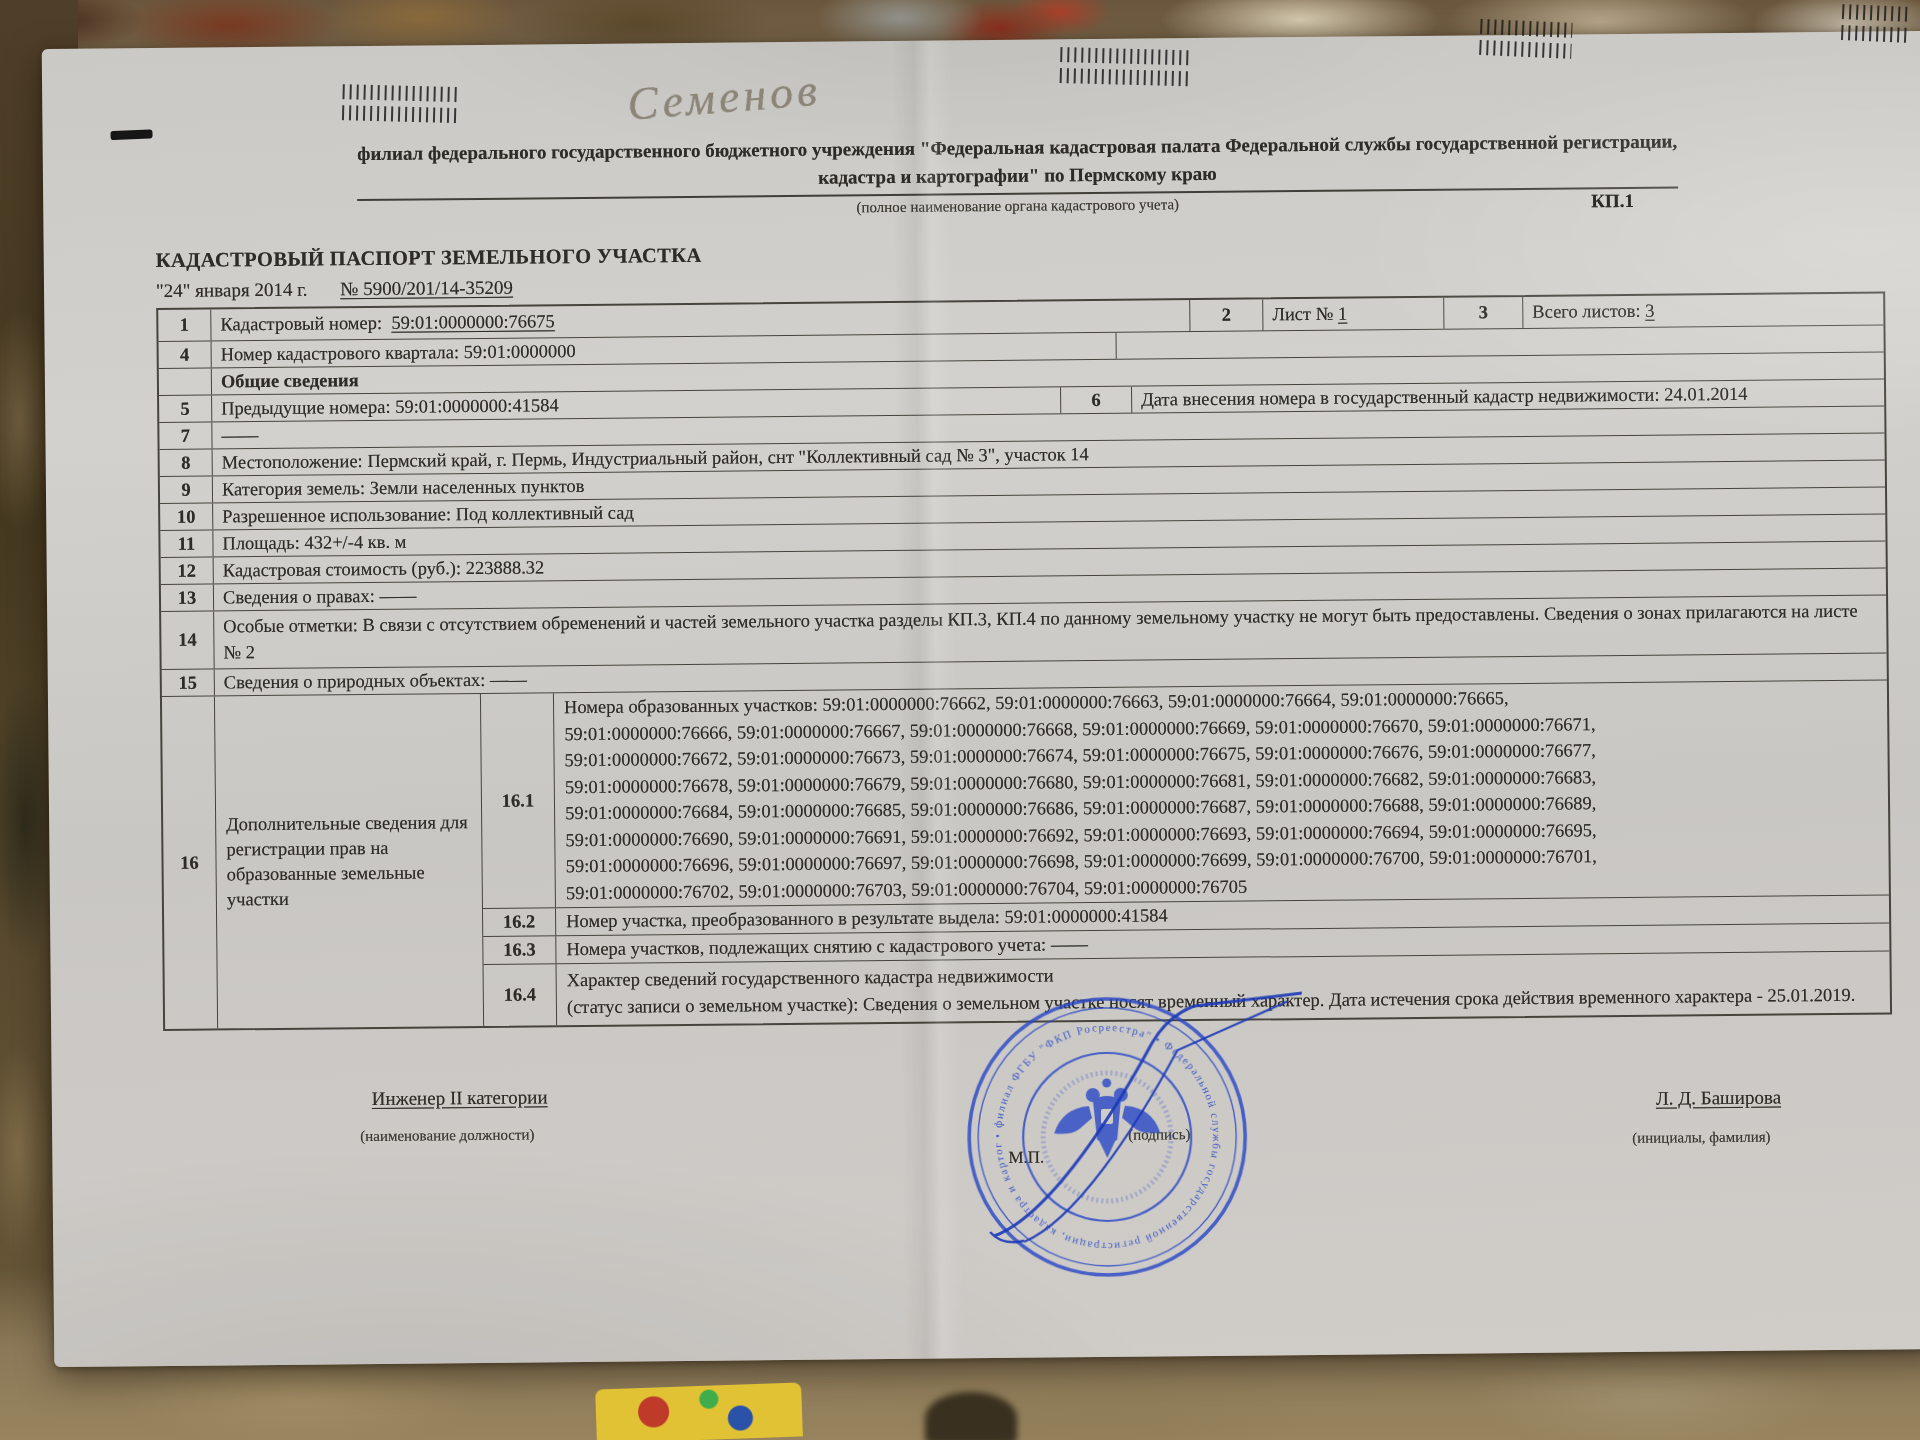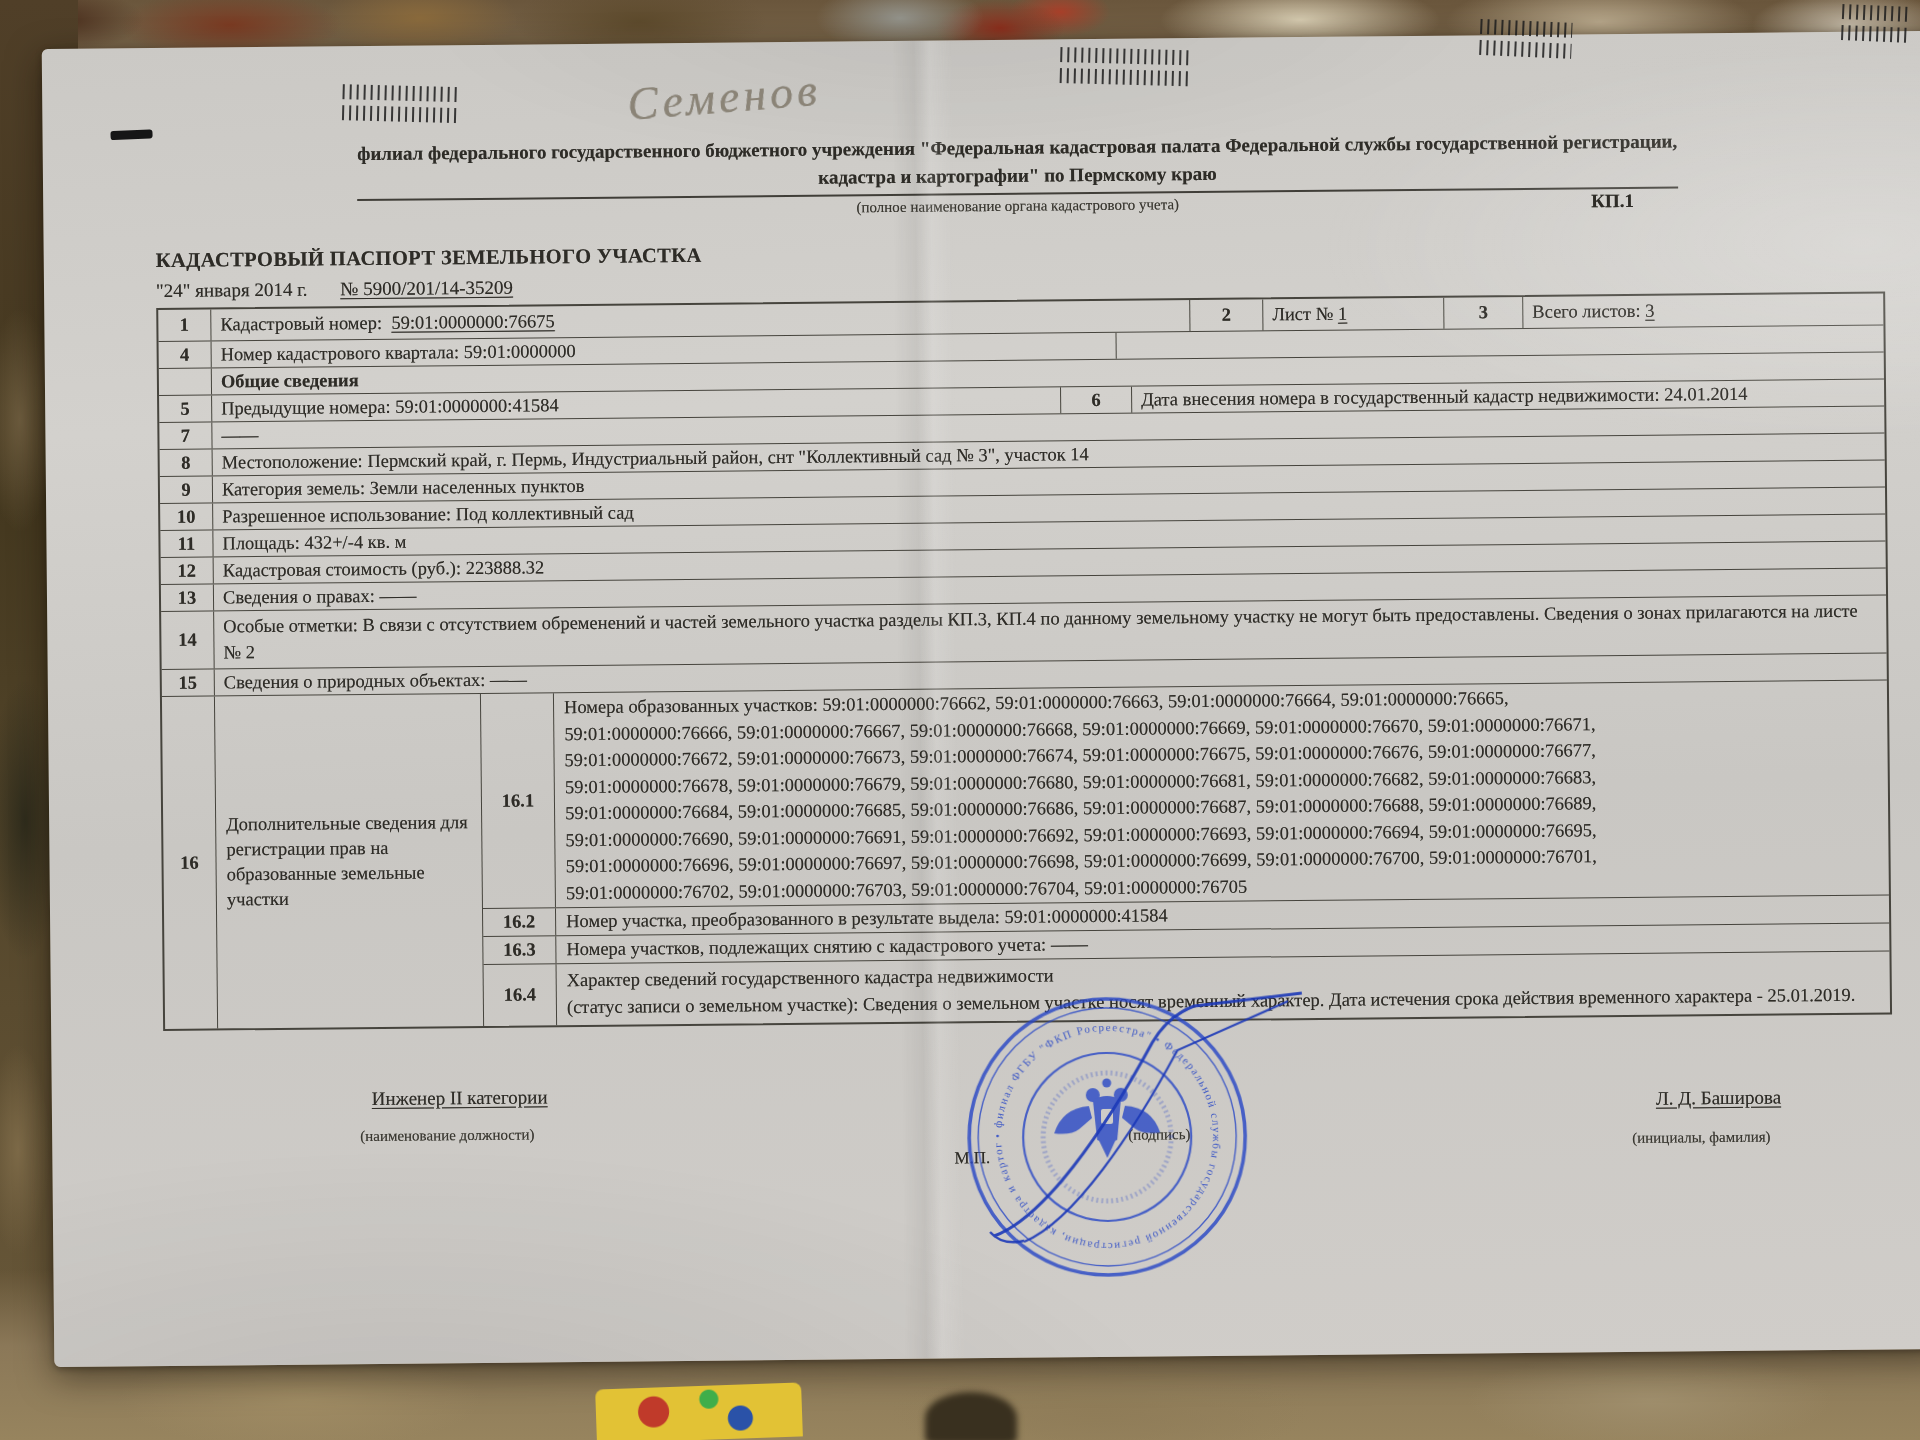--- a/index.html
+++ b/index.html
@@ -131,21 +131,21 @@
   .subnum{flex:0 0 68px;justify-content:center;font-weight:bold;border-right:1.6px solid #46443d;display:flex;align-items:center;padding:1px 2px;}
   .subtext{flex:1 1 auto;padding:1px 10px;display:flex;flex-direction:column;justify-content:center;}
   .subtext .ln{line-height:26.5px;white-space:nowrap;}
   .s2,.s3{min-height:27px;}
   .s4 .subtext{padding-top:3px;padding-bottom:4px;}
   .s4 .ln4{line-height:27px;white-space:normal;}
   
   .f-pos{position:absolute;left:320px;top:1042px;font-size:19px;}
   .f-pos-cap{position:absolute;left:308px;top:1082px;font-size:15px;color:#3a3831;}
   .f-sign-cap{position:absolute;left:1076px;top:1088px;font-size:15px;color:#3a3831;z-index:2;}
-  .f-mp{position:absolute;left:902px;top:1108px;font-size:17px;z-index:2;}
+  .f-mp{position:absolute;left:956px;top:1108px;font-size:17px;z-index:2;}
   .f-name{position:absolute;left:1604px;top:1054px;font-size:19px;}
   .f-name-cap{position:absolute;left:1580px;top:1096px;font-size:15px;color:#3a3831;}
   
   .stamp{position:absolute;left:895px;top:938px;z-index:3;filter:blur(.45px);}
   .stamp *{text-shadow:none;}
 </style>
 </head>
 <body>
 
 <div class="bg-top"></div>

